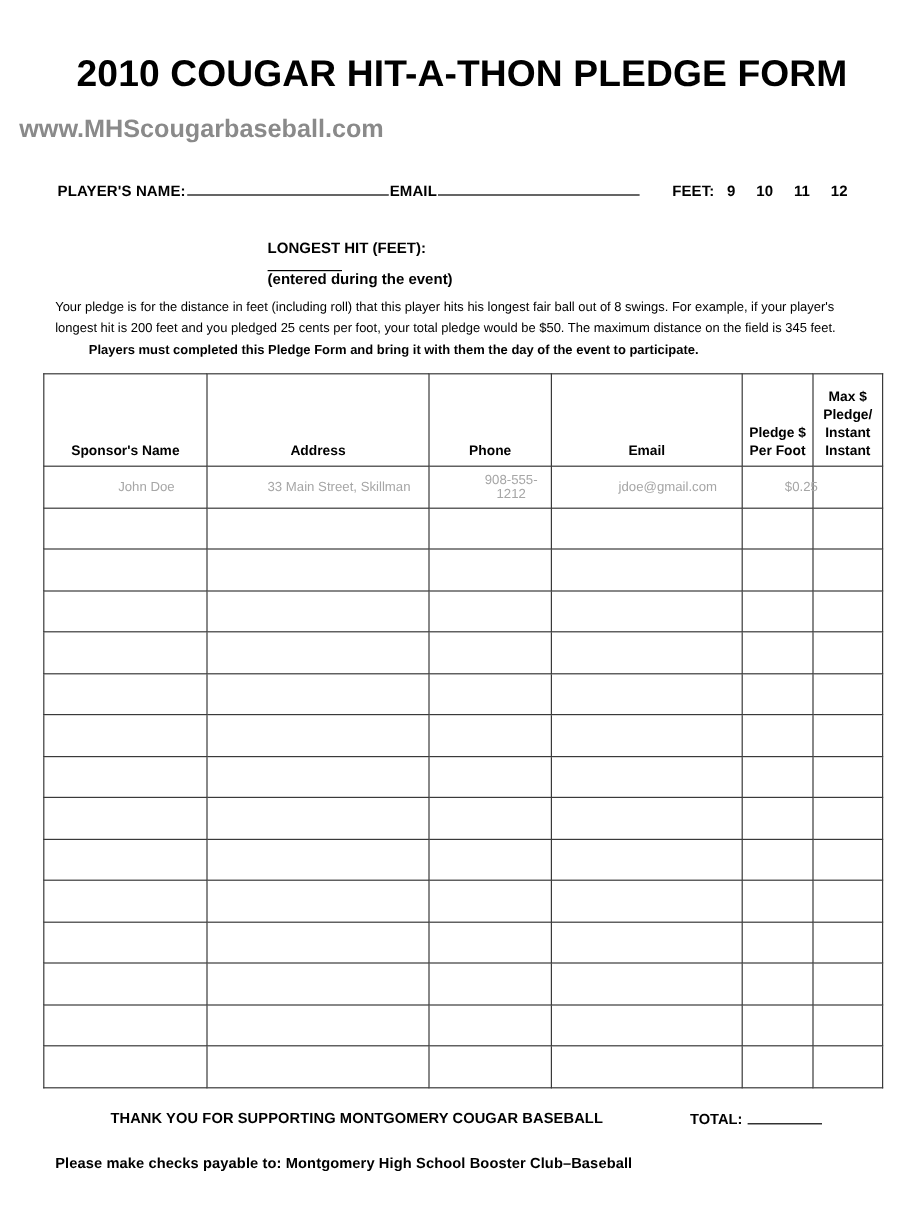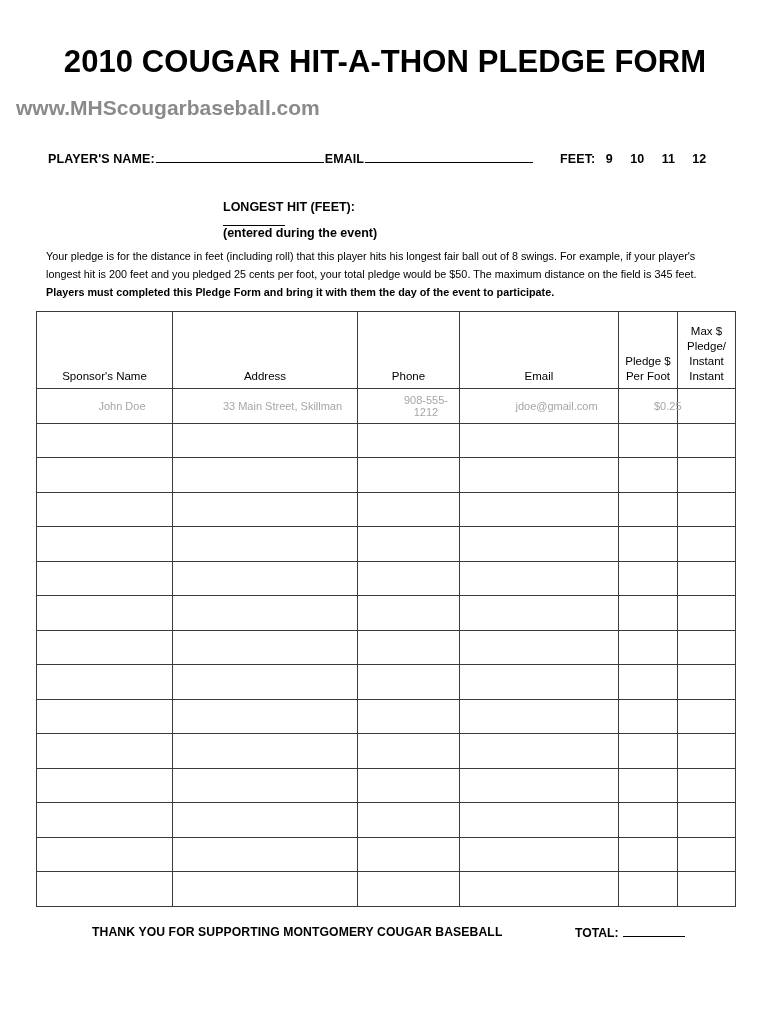--- a/index.html
+++ b/index.html
@@ -84,41 +84,41 @@
 
   
   .pledge-para {
     position: absolute;
     left: 46px; top: 236px;
     width: 678px;
     font-size: 10.8px;
     line-height: 18.3px;
     text-align: left;
   }
-  .pledge-para .b { font-weight: bold; }
+  .pledge-para .b { font-weight: bold; margin-left: 28px; }
 
   
   .pledge-table {
     position: absolute;
     left: 36px; top: 311px;
     width: 699px;
     border-collapse: collapse;
     table-layout: fixed;
   }
   .pledge-table th,
   .pledge-table td {
     border: 1.2px solid #3a3a3a;
     padding: 0;
     margin: 0;
   }
   .pledge-table thead th {
     height: 72px;
     vertical-align: bottom;
     font-size: 11.5px;
-    font-weight: normal;
+    font-weight: bold;
     line-height: 15px;
     padding-bottom: 4px;
   }
   .pledge-table thead th .hdr-stack { display: block; }
   .pledge-table tbody td {
     height: 33.5px;
     text-align: center;
     vertical-align: middle;
     font-size: 11px;
   }
@@ -355,14 +355,15 @@
       </tbody>
   </table>
 
   <div class="thanks-line">THANK YOU FOR SUPPORTING MONTGOMERY COUGAR BASEBALL</div>
 
   <div class="total-line">
     <span>TOTAL:</span>
     <span class="rule rule-total"></span>
   </div>
 
+  <div class="checks-line">Please make checks payable to: Montgomery High School Booster Club–Baseball</div>
 
 </div>
 
 </body></html>

